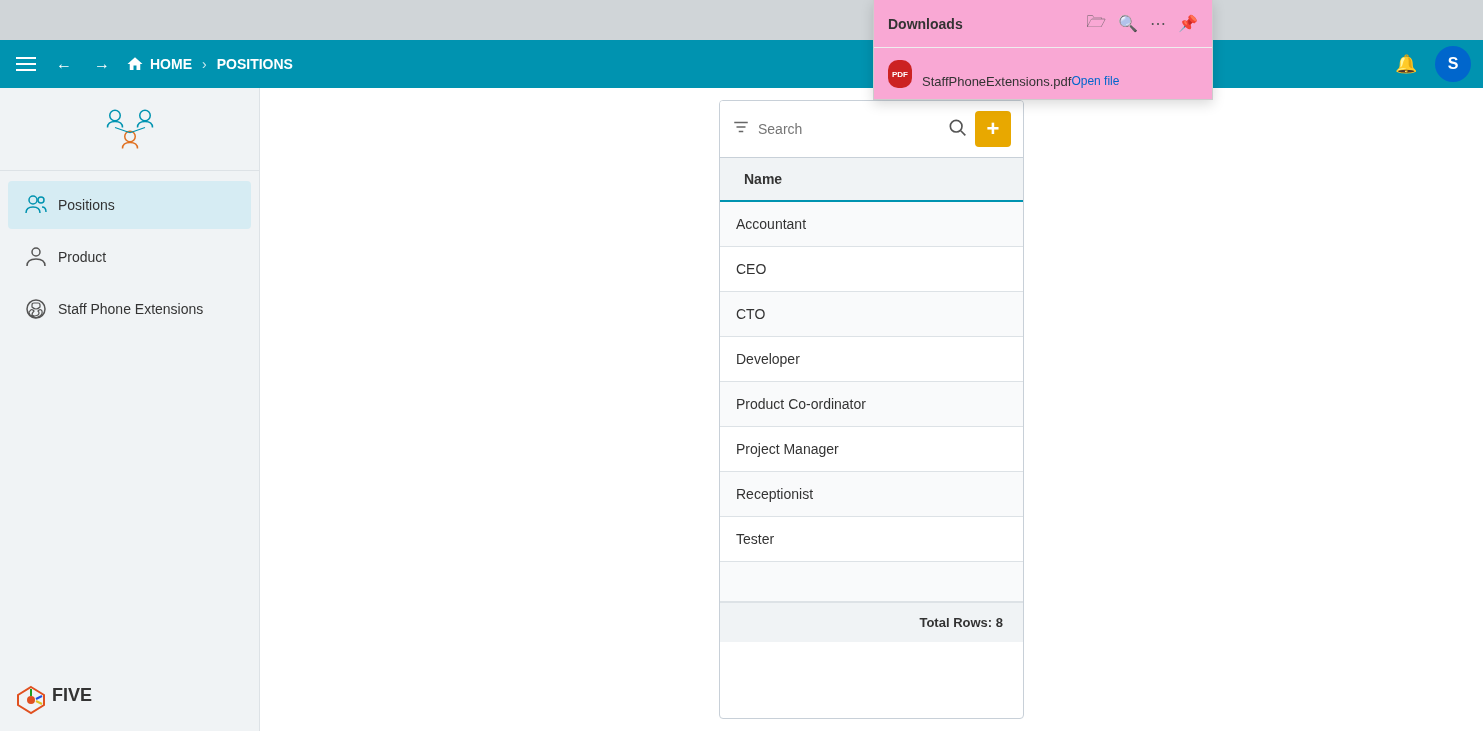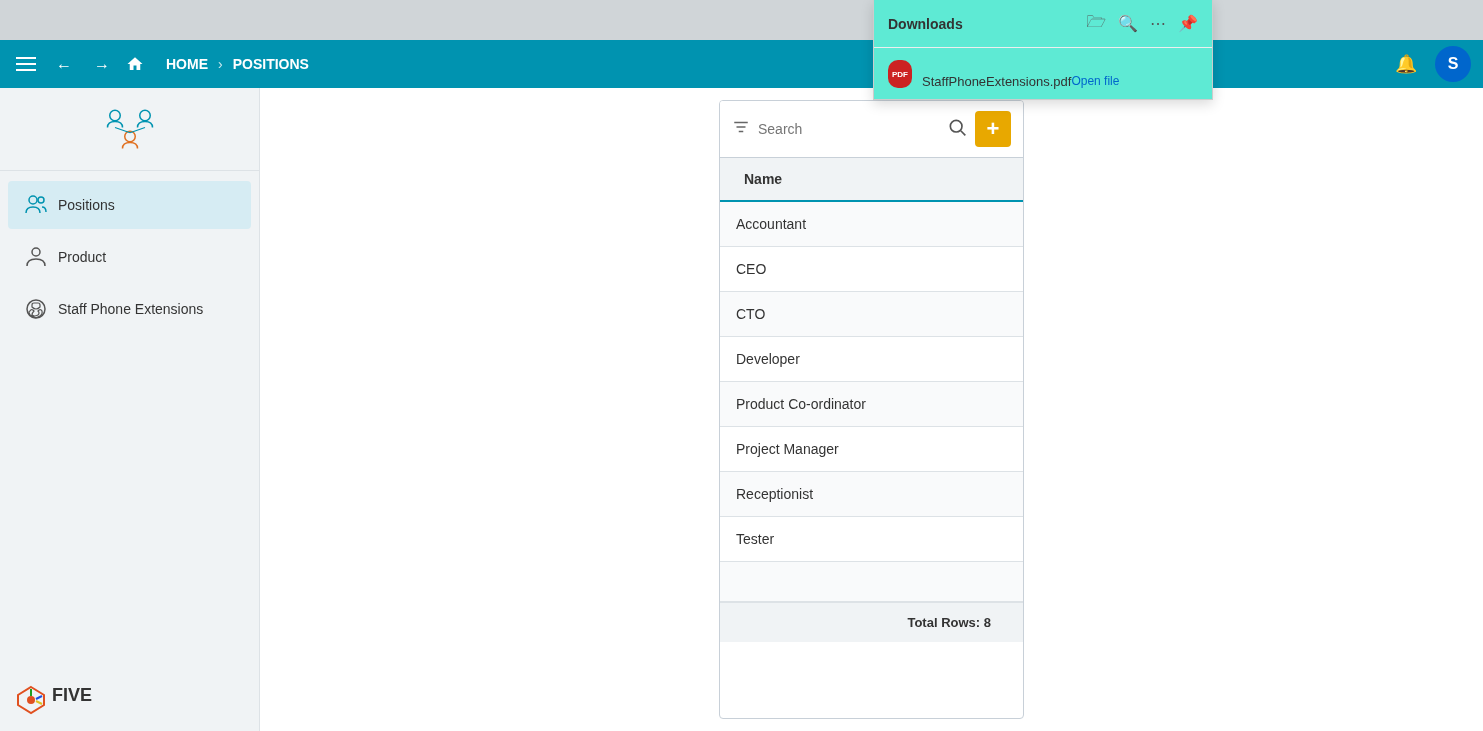--- a/index.html
+++ b/index.html
@@ -14,21 +14,21 @@
       padding: 0 10px;
       position: relative;
     }
 
     
     .downloads-popup {
       position: absolute;
       top: 0;
       right: 270px;
       width: 340px;
-      background: #5eead4;
+      background: #f9a8d4;
       border: 1px solid #ccc;
       border-top: none;
       box-shadow: 0 4px 12px rgba(0,0,0,0.15);
       z-index: 1000;
     }
     .downloads-header {
       display: flex;
       align-items: center;
       justify-content: space-between;
       padding: 10px 14px;
@@ -101,21 +101,21 @@
       background: none;
       border: none;
       cursor: pointer;
       color: white;
       font-size: 16px;
       padding: 4px 6px;
     }
     .home-link {
       display: flex;
       align-items: center;
-      gap: 22px;
+      gap: 6px;
       color: white;
       font-size: 14px;
       font-weight: 600;
       text-decoration: none;
       cursor: pointer;
     }
     .home-link svg { fill: white; }
     .breadcrumb-separator {
       color: white;
       font-size: 14px;
@@ -268,21 +268,21 @@
       padding: 14px 16px;
       border-bottom: 1px solid #dde2e6;
       font-size: 14px;
       color: #333;
       background: white;
       cursor: pointer;
     }
     .table-row:nth-child(odd) { background: #f9fafb; }
 
     .table-footer {
-      padding: 12px 32px;
+      padding: 12px 20px;
       background: #f0f3f5;
       border-top: 1px solid #dde2e6;
       text-align: right;
       font-size: 13px;
       font-weight: 600;
       color: #333;
     }
 
     
     .sidebar-bottom {

